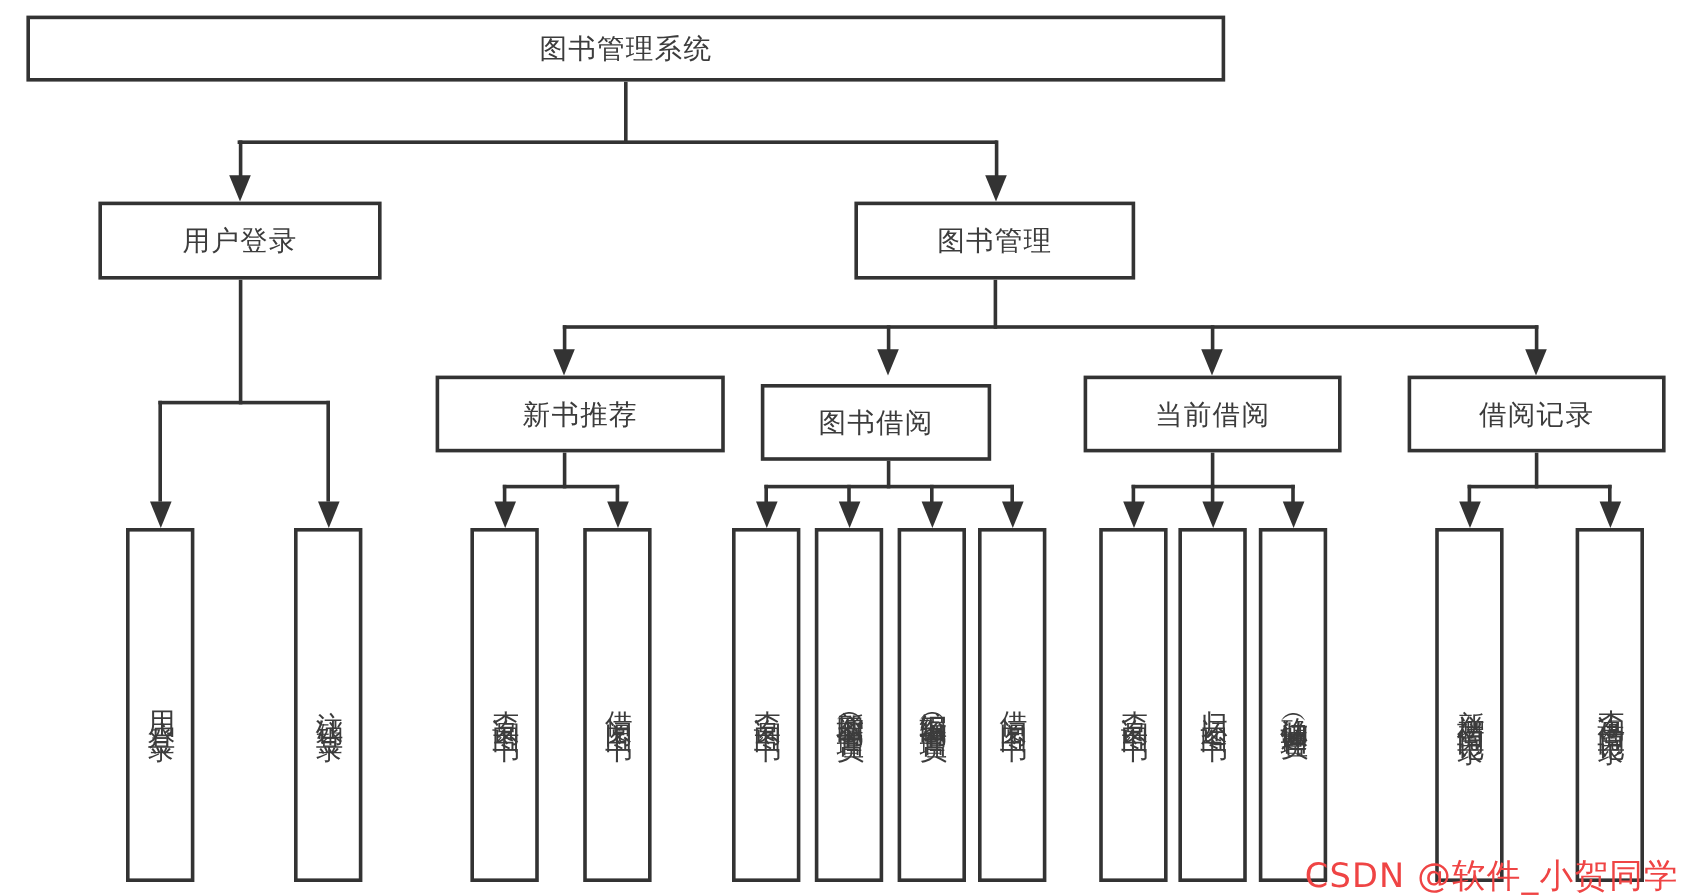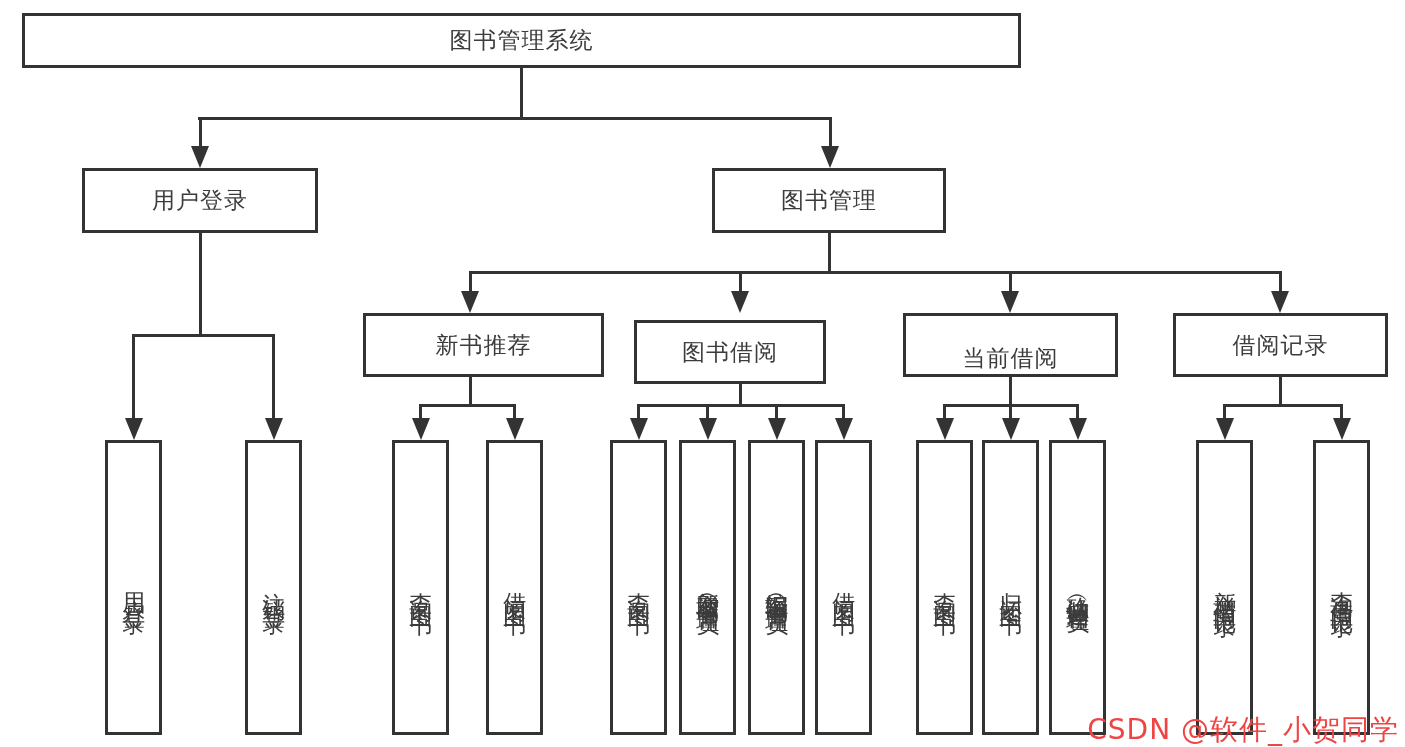--- a/index.html
+++ b/index.html
@@ -92,21 +92,21 @@
   <div class="arr" style="left:1001px; top:291px;"></div>
   <div class="vl" style="left:1279px; top:271px; height:22px;"></div>
   <div class="arr" style="left:1271px; top:291px;"></div>
 
   <div class="box" style="left:363px; top:313px; width:241px; height:64px;">
     <span>新书推荐</span>
   </div>
   <div class="box" style="left:634px; top:320px; width:192px; height:64px;">
     <span>图书借阅</span>
   </div>
-  <div class="box" style="left:903px; top:313px; width:215px; height:64px;align-items:flex-end;">
+  <div class="box" style="left:903px; top:313px; width:215px; height:64px;">
     <span>当前借阅</span>
   </div>
   <div class="box" style="left:1173px; top:313px; width:215px; height:64px;text-align:center;">
     <span>借阅记录</span>
   </div>
 
   <div class="vl" style="left:469px; top:377px; height:30px;"></div>
   <div class="hl" style="left:419px; top:404px; width:97px;"></div>
   <div class="vl" style="left:419px; top:404px; height:16px;"></div>
   <div class="arr" style="left:412px; top:418px;"></div>

